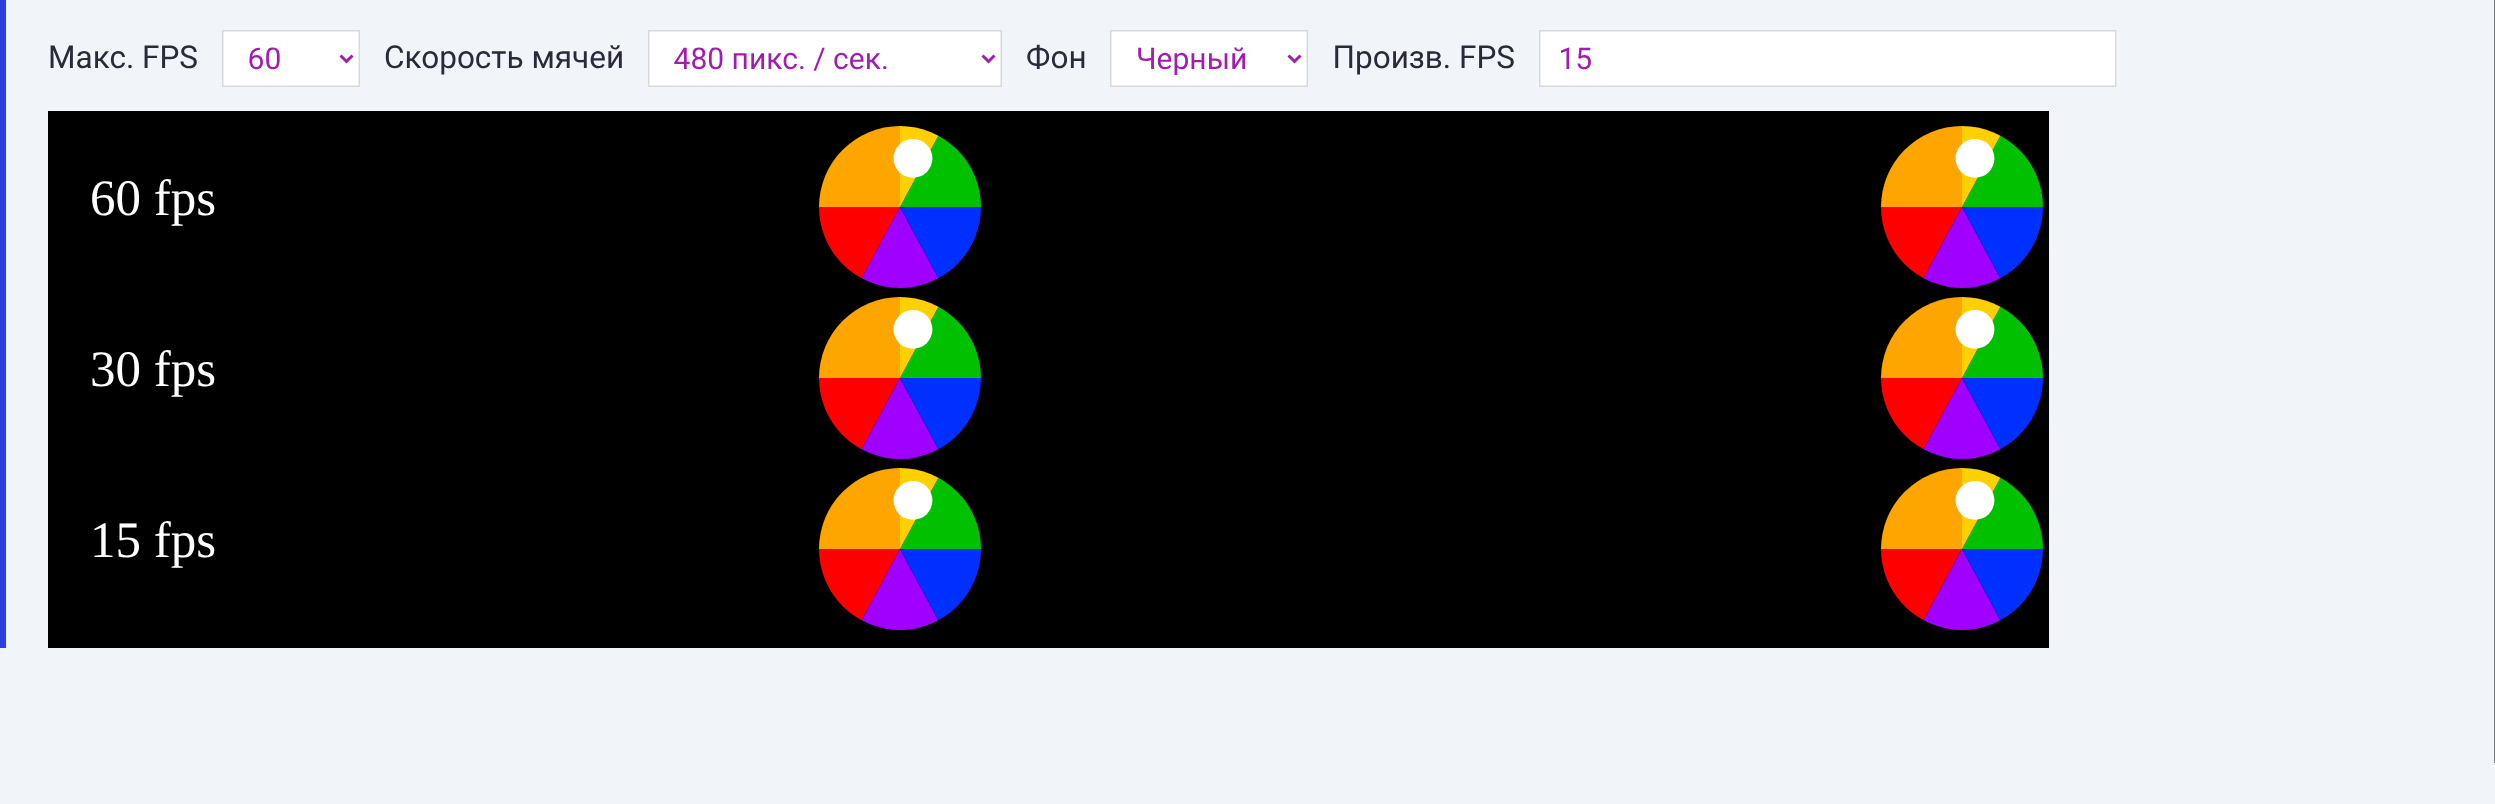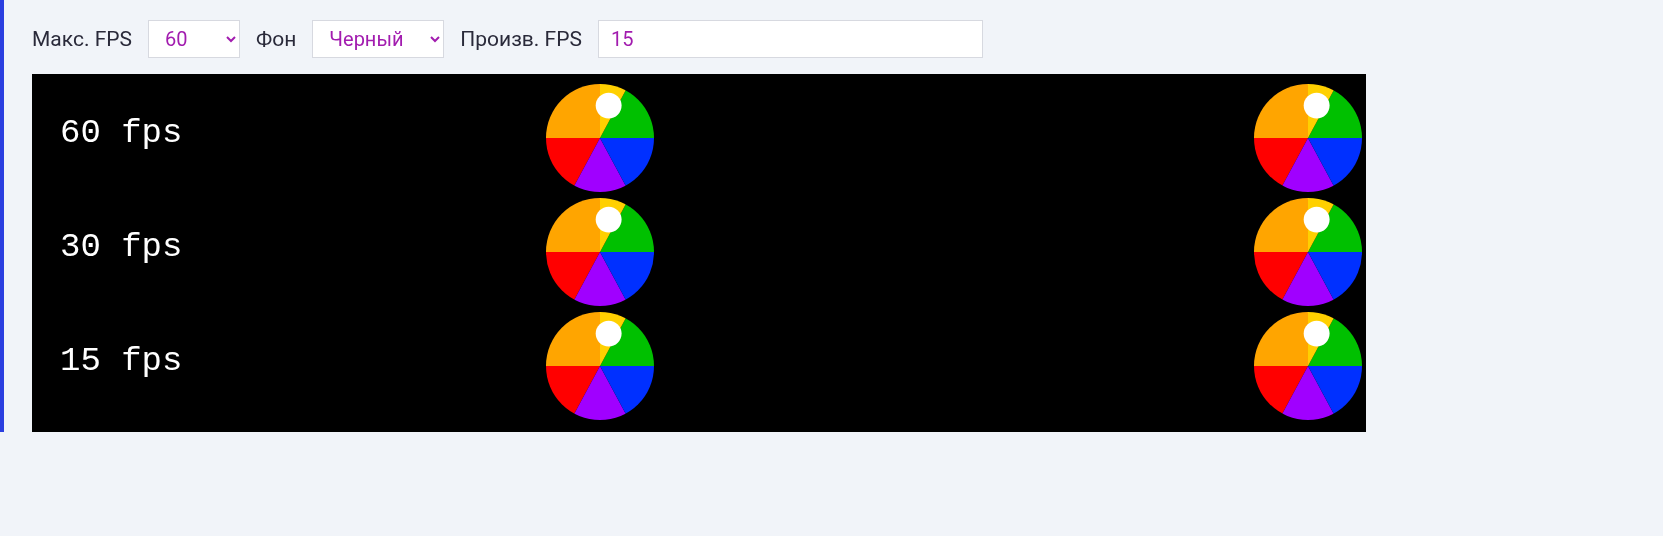--- a/index.html
+++ b/index.html
@@ -60,21 +60,21 @@
     position: relative;
   }
   .row {
     display: flex;
     align-items: center;
     height: 114px;
     position: relative;
   }
   .row-label {
     color: #ffffff;
-    font-family: Liberation Mono, monospace;
+    font-family: Liberation Serif, serif;
     font-size: 34px;
     position: absolute;
     left: 28px;
     top: 32px;
   }
   .ball {
     position: absolute;
     top: 2px;
     width: 108px;
     height: 108px;
@@ -88,20 +88,24 @@
 <div class="outer">
   <div class="panel">
 
 
     <div class="controls">
       <label>Макс. FPS</label>
       <select id="sel-maxfps">
         <option>60</option>
       </select>
 
+      <label>Скорость мячей</label>
+      <select id="sel-speed">
+        <option>480 пикс. / сек.</option>
+      </select>
 
       <label>Фон</label>
       <select id="sel-bg">
         <option>Черный</option>
       </select>
 
       <label>Произв. FPS</label>
       <input type="number" id="inp-custom" value="15" style="">
     </div>
 

